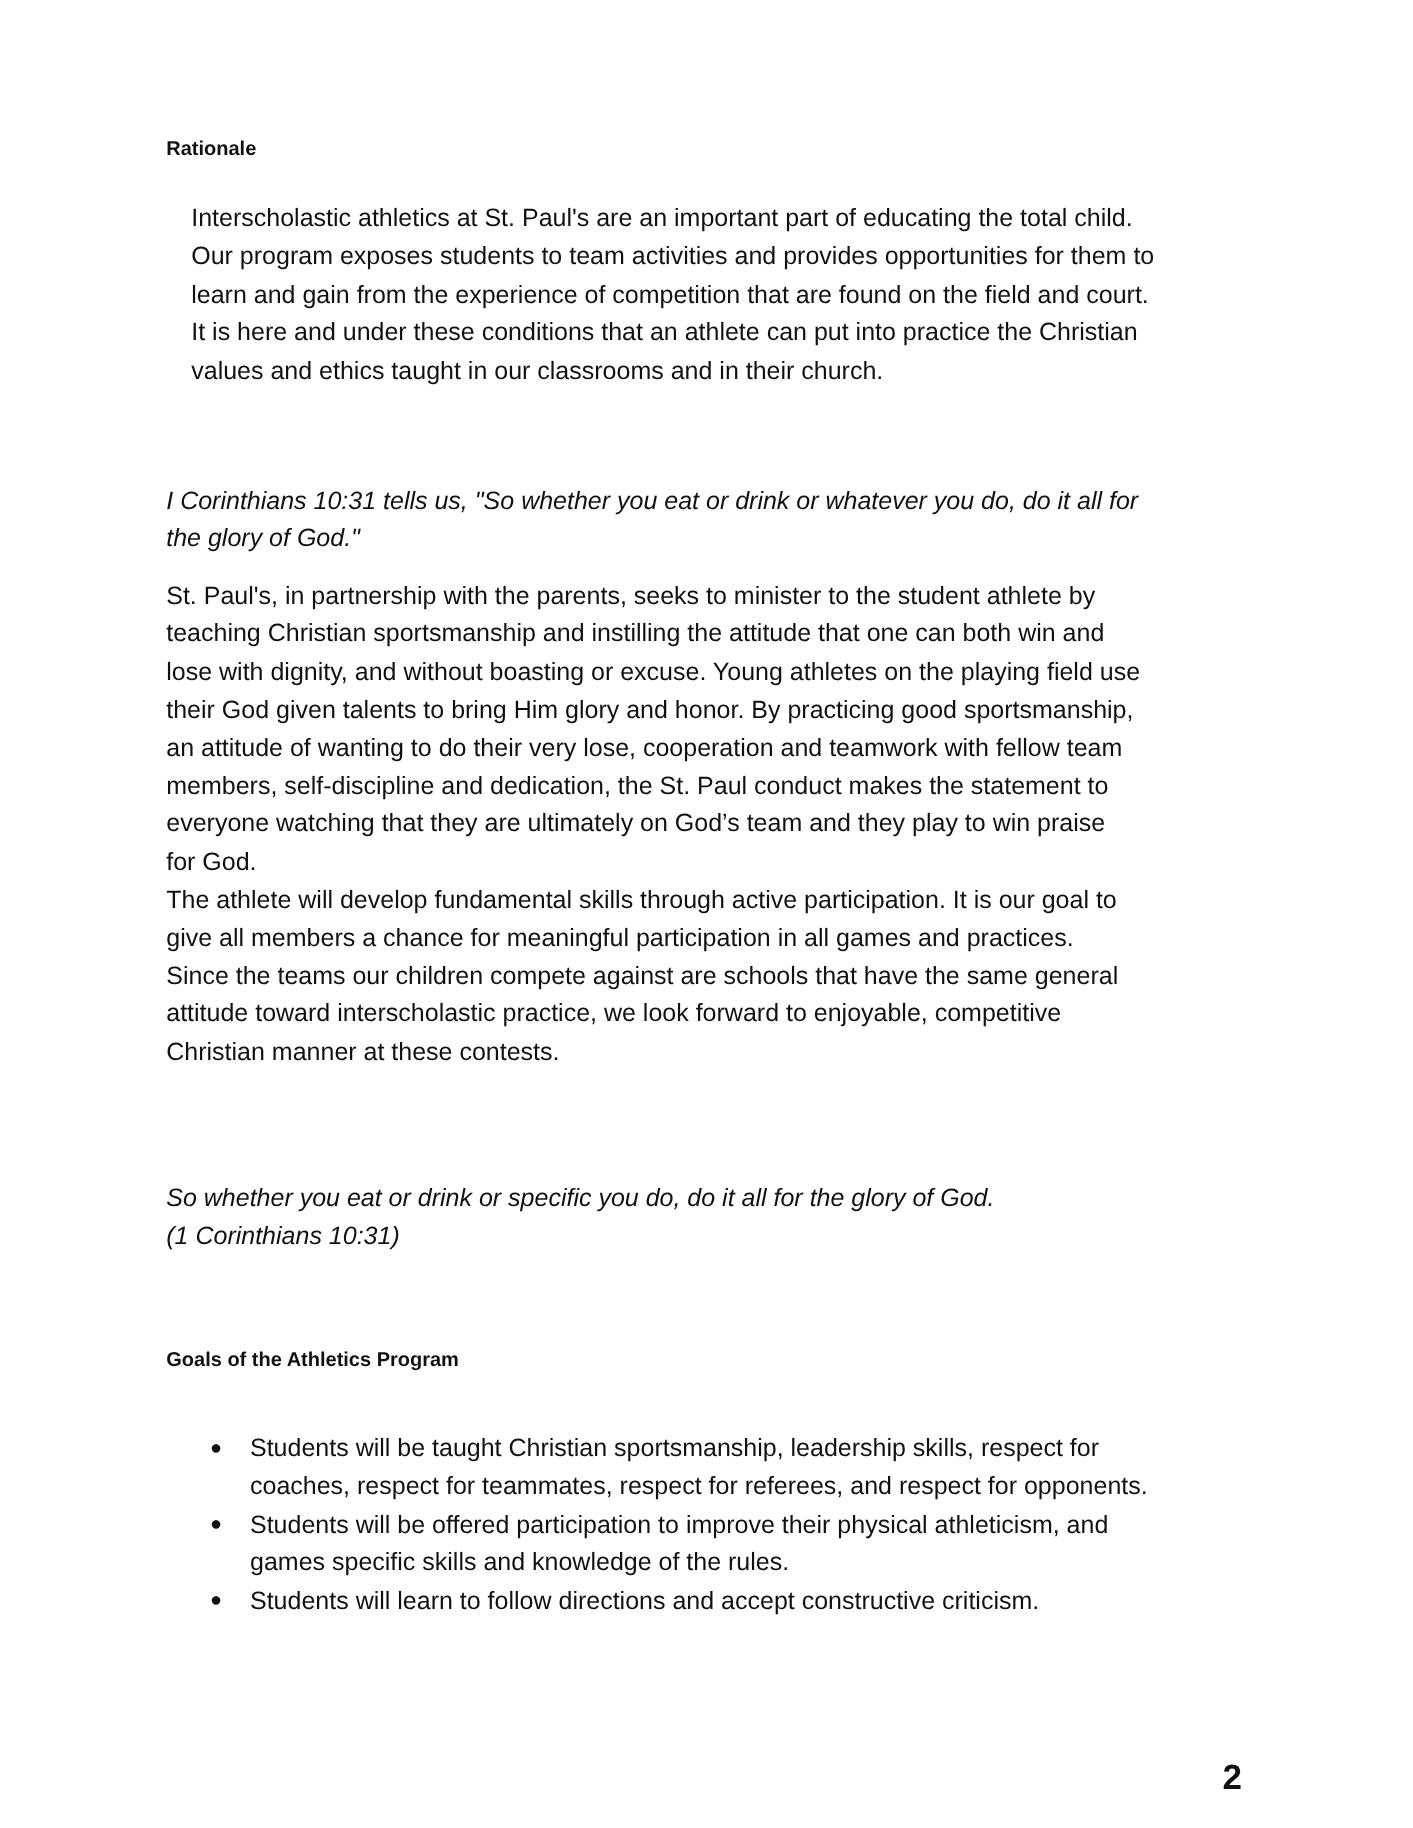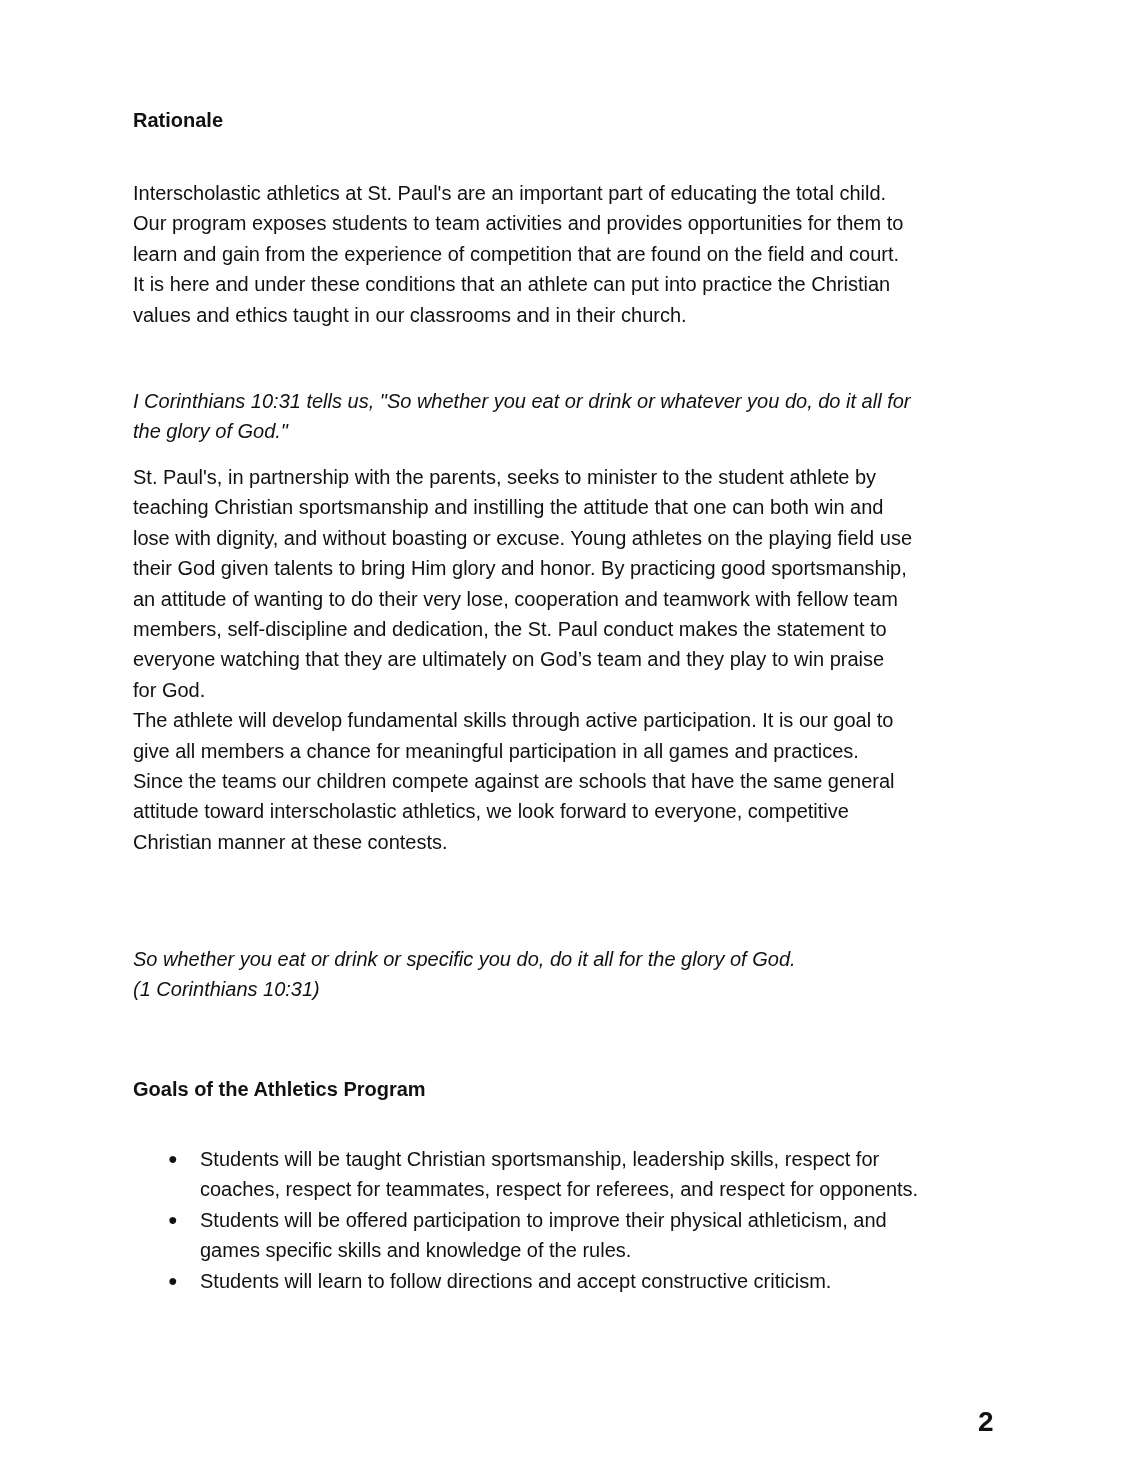--- a/index.html
+++ b/index.html
@@ -2,21 +2,21 @@
 <html><head>
   <meta charset="utf-8">
   <style>
     html, body { margin: 0; padding: 0; background: #ffffff; }
     body {
       width: 1130px; height: 1462px; position: relative; overflow: hidden;
       font-family: "Liberation Sans", sans-serif; color: #111111;
     }
     .page { position: absolute; left: 0; top: 0; width: 1130px; height: 1462px; }
     .h2 {
-      position: absolute; left: 133px; font-size: 20px; font-weight: bold;
+      position: absolute; left: 133px; font-size: 16px; font-weight: bold;
       margin: 0; line-height: 30px; color: #111;
     }
     .para {
       position: absolute; left: 133px; width: 880px; font-size: 20px;
       line-height: 30.4px; margin: 0; color: #111;
     }
     .para.italic { font-style: italic; }
     .para .line { display: block; white-space: nowrap; }
     .bullets {
       position: absolute; left: 133px; top: 1144px; width: 880px;
@@ -31,21 +31,21 @@
       position: absolute; left: 978px; top: 1406px; font-size: 28px; font-weight: bold;
     }
   </style>
 </head>
 <body>
 
 <div class="page">
 
   <h2 class="h2" style="top:105px;">Rationale</h2>
 
-  <p class="para" style="top:178px;">
+  <p class="para" style="top:160px;margin-left:20px;">
     <span class="line">Interscholastic athletics at St. Paul's are an important part of educating the total child.</span>
     <span class="line">Our program exposes students to team activities and provides opportunities for them to</span>
     <span class="line">learn and gain from the experience of competition that are found on the field and court.</span>
     <span class="line">It is here and under these conditions that an athlete can put into practice the Christian</span>
     <span class="line">values and ethics taught in our classrooms and in their church.</span>
   </p>
 
   <p class="para italic" style="top:386px;">
     <span class="line">I Corinthians 10:31 tells us, "So whether you eat or drink or whatever you do, do it all for</span>
     <span class="line">the glory of God."</span>
@@ -56,21 +56,21 @@
     <span class="line">teaching Christian sportsmanship and instilling the attitude that one can both win and</span>
     <span class="line">lose with dignity, and without boasting or excuse. Young athletes on the playing field use</span>
     <span class="line">their God given talents to bring Him glory and honor. By practicing good sportsmanship,</span>
     <span class="line">an attitude of wanting to do their very lose, cooperation and teamwork with fellow team</span>
     <span class="line">members, self-discipline and dedication, the St. Paul conduct makes the statement to</span>
     <span class="line">everyone watching that they are ultimately on God’s team and they play to win praise</span>
     <span class="line">for God.</span>
     <span class="line">The athlete will develop fundamental skills through active participation. It is our goal to</span>
     <span class="line">give all members a chance for meaningful participation in all games and practices.</span>
     <span class="line">Since the teams our children compete against are schools that have the same general</span>
-    <span class="line">attitude toward interscholastic athletics, we look forward to everyone, competitive</span>
+    <span class="line">attitude toward interscholastic practice, we look forward to enjoyable, competitive</span>
     <span class="line">Christian manner at these contests.</span>
   </p>
 
   <p class="para italic" style="top:944px;">
     <span class="line">So whether you eat or drink or specific you do, do it all for the glory of God.</span>
     <span class="line">(1 Corinthians 10:31)</span>
   </p>
 
   <h2 class="h2" style="top:1074px;">Goals of the Athletics Program</h2>
 

